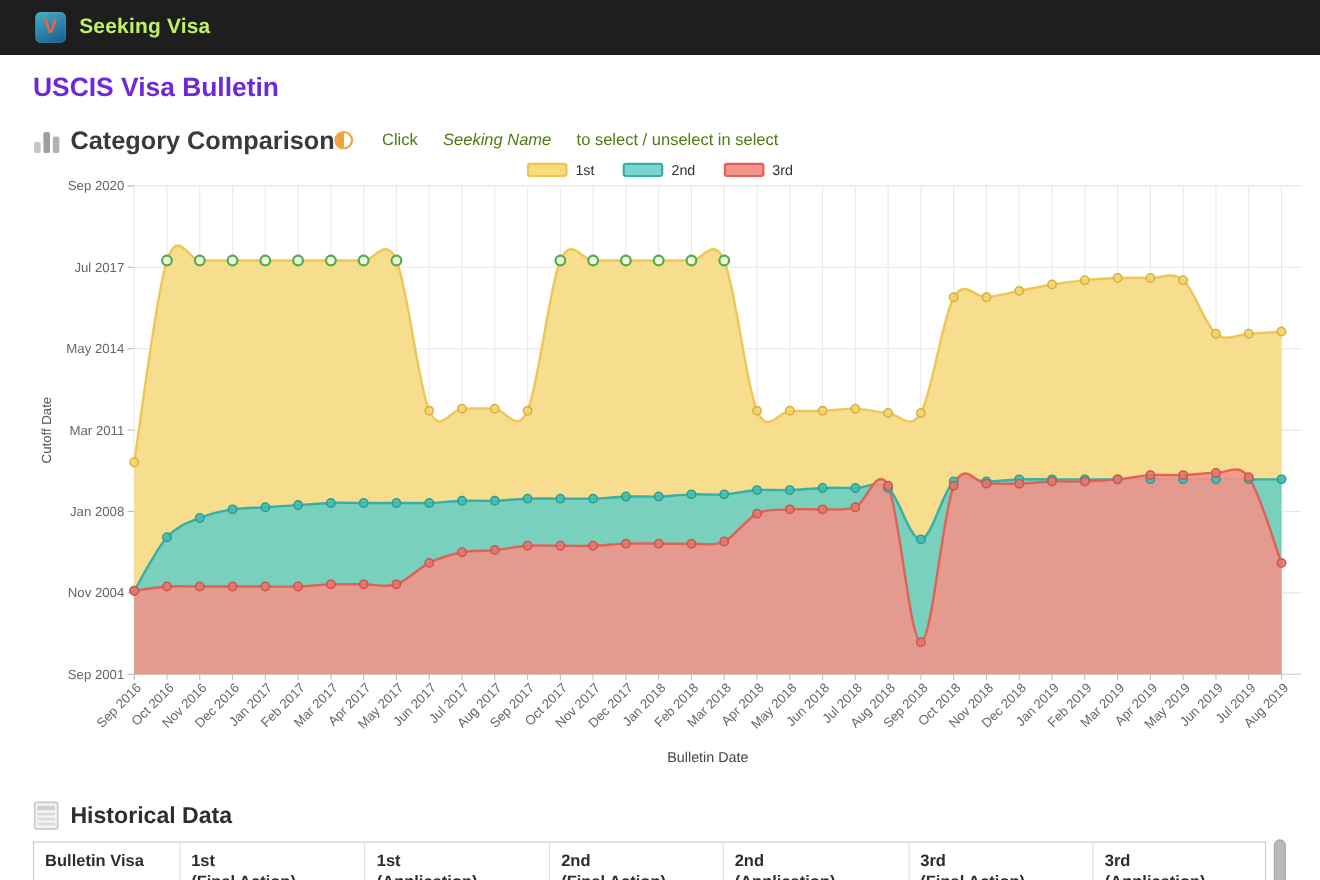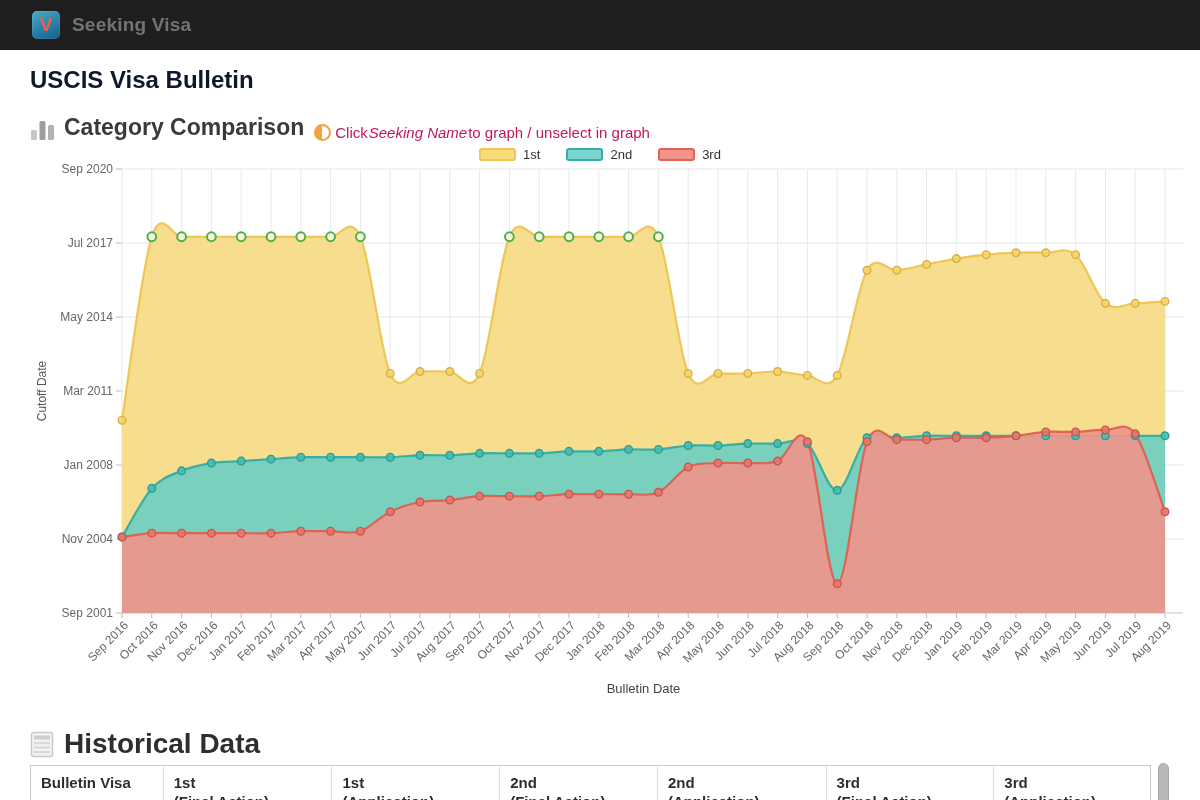--- a/index.html
+++ b/index.html
@@ -10,43 +10,43 @@
   }
   
   .navbar{height:50px;background:#1e1e1e;display:flex;align-items:center;padding-left:32px;box-sizing:border-box;}
   .brand-logo{
     width:28px;height:28px;border-radius:5px;
     background:linear-gradient(155deg,#46aec6 0%,#2b7fa8 55%,#155f8d 100%);
     display:flex;align-items:center;justify-content:center;
     font-weight:bold;font-size:19px;color:#ef6149;
     box-shadow:inset 0 0 0 1px rgba(255,255,255,0.08);
   }
-  .brand-name{color:#737373;font-weight:bold;font-size:19px;margin-left:12px;letter-spacing:.2px;}
-  
-  .page-title{margin:16px 0 0 30px;font-size:24px;font-weight:bold;color:#0f172a;}
-  .section-head{display:flex;align-items:flex-end;margin:20px 0 0 30px;}
+  .brand-name{color:#bef264;font-weight:bold;font-size:19px;margin-left:12px;letter-spacing:.2px;}
+  
+  .page-title{margin:16px 0 0 30px;font-size:24px;font-weight:bold;color:#6d28d9;}
+  .section-head{display:flex;align-items:center;margin:20px 0 0 30px;}
   .section-title{font-size:23px;font-weight:bold;color:#3a3a3a;margin-left:8px;}
-  .hint{display:flex;align-items:center;margin-left:10px;color:#be185d;font-size:15px;gap:1px;}
+  .hint{display:flex;align-items:center;margin-left:0;color:#4d7c0f;font-size:15px;gap:23px;}
   .hint em{font-style:italic;}
   .half-circle-icon{
     width:13px;height:13px;border-radius:50%;
     border:2px solid #f2a33c;
     background:linear-gradient(90deg,#f2a33c 50%,#ffffff 50%);
     display:inline-block;margin-right:3px;
   }
   
   .legend{display:flex;justify-content:center;align-items:center;margin-top:4px;height:18px;}
   .legend-item{display:flex;align-items:center;margin:0 13px;cursor:pointer;}
   .legend-swatch{width:37px;height:13px;border-radius:3px;border:2px solid;box-sizing:border-box;margin-right:7px;}
   .legend-label{font-size:13px;color:#333;}
   
   svg.chart{display:block;}
   
   .hist-head{display:flex;align-items:center;margin:22px 0 0 30px;}
-  .hist-title{font-size:28px;font-weight:bold;color:#2e2e2e;margin-left:10px;}
+  .hist-title{font-size:21px;font-weight:bold;color:#2e2e2e;margin-left:10px;}
   .data-table{
     position:absolute;left:30px;top:765px;width:1121px;
     border:1px solid #c9c9c9;background:#fff;
     display:flex;box-sizing:border-box;
   }
   .th-cell{
     box-sizing:border-box;padding:8px 10px;border-right:1px solid #ddd;
     font-size:15px;font-weight:bold;color:#2d2d2d;line-height:1.25;
   }
   .th-cell:last-child{border-right:none;}
@@ -68,21 +68,21 @@
   <svg width="26" height="24" viewBox="0 0 26 24">
     <rect x="1" y="13" width="6" height="10" rx="1.5" fill="#c7c7c7"></rect>
     <rect x="9.5" y="4" width="6" height="19" rx="1.5" fill="#9e9e9e"></rect>
     <rect x="18" y="8" width="6" height="15" rx="1.5" fill="#b3b3b3"></rect>
   </svg>
   <span class="section-title">Category Comparison</span>
   <span class="hint">
     <span class="half-circle-icon"></span>
     <span>Click</span>
     <em>Seeking Name</em>
-    <span>to graph / unselect in graph</span>
+    <span>to select / unselect in select</span>
   </span>
 </div>
 
 <div class="legend">
     <div class="legend-item">
       <span class="legend-swatch" style="background: rgb(248, 220, 122); border-color: rgb(237, 196, 85);"></span>
       <span class="legend-label">1st</span>
     </div>
     <div class="legend-item">
       <span class="legend-swatch" style="background: rgb(121, 213, 205); border-color: rgb(53, 175, 166);"></span>

